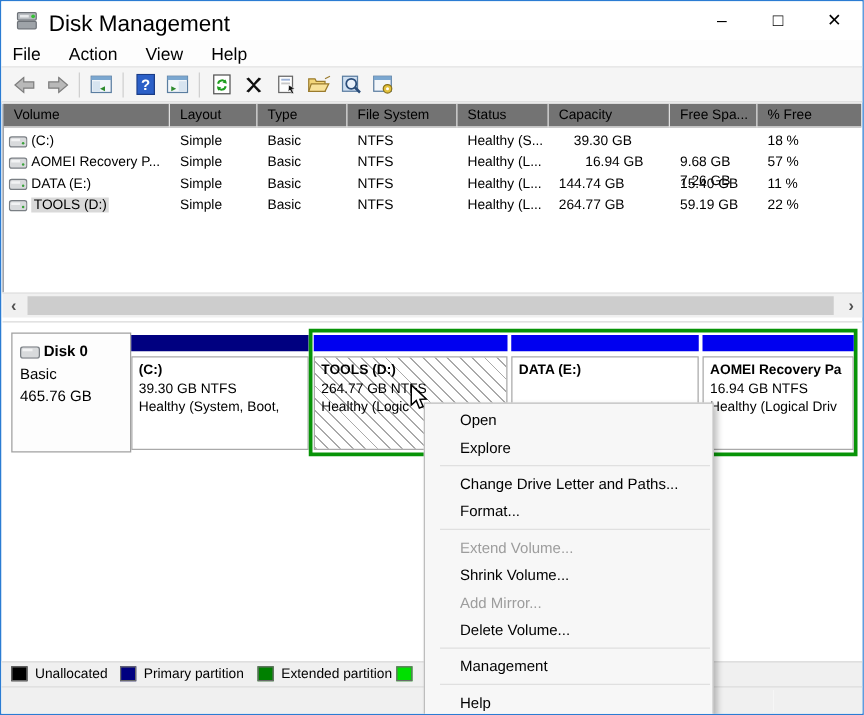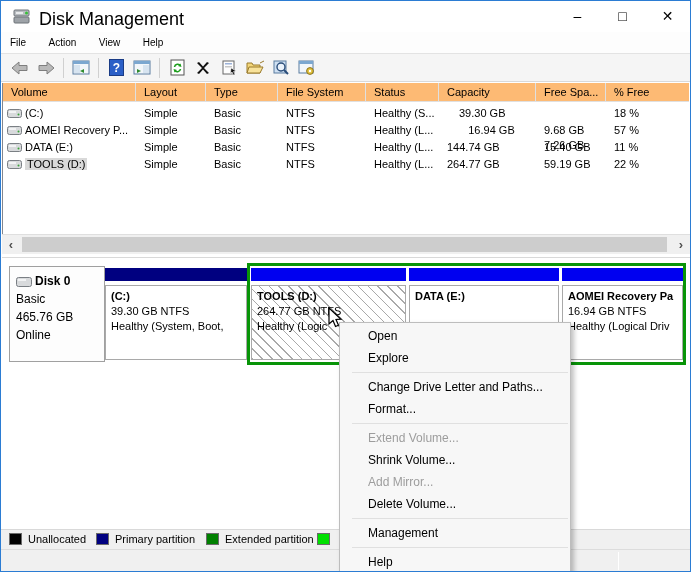--- a/index.html
+++ b/index.html
@@ -10,31 +10,31 @@
   
   .titlebar { position:absolute; left:0; top:0; width:100%; height:31px; background:#fff; }
   .app-icon { position:absolute; left:12px; top:7px; width:18px; height:17px; }
   .title-text { position:absolute; left:38px; top:8px; font-size:18px; color:#000; }
   .caption-btn { position:absolute; top:0; width:45px; height:31px; text-align:center;
                  line-height:31px; font-size:14px; color:#000; cursor:default; }
   .btn-min { right:90px; } .btn-max { right:45px; } .btn-close { right:0; }
 
   
   .menubar { position:absolute; left:0; top:31px; width:100%; height:21px; background:#fdfdfd; }
-  .menu-item { display:inline-block; padding:3px 9px 0 9px; font-size:10px; color:#000; height:21px; }
+  .menu-item { display:inline-block; padding:3px 9px 0 9px; font-size:14px; color:#000; height:21px; }
 
   
   .toolbar { position:absolute; left:0; top:52px; width:100%; height:29px; background:#f5f5f5;
              border-top:1px solid #e3e3e3; border-bottom:1px solid #d9d9d9; display:flex; align-items:center; padding-left:6px; }
   .tb-icon { width:22px; height:20px; margin:0 2px; display:flex; align-items:center; justify-content:center; }
   .tb-sep { width:1px; height:20px; background:#d0d0d0; margin:0 4px; }
 
   
   .listview { position:absolute; left:1px; top:82px; width:687px; height:151px; background:#fff; border-left:1px solid #828790; }
-  .lv-header { position:absolute; top:0; left:0; height:19px; width:100%; background:#fdba74; border-bottom:1px solid #e0e0e0; }
+  .lv-header { position:absolute; top:0; left:0; height:19px; width:100%; background:#737373; border-bottom:1px solid #e0e0e0; }
   .lv-col { position:absolute; top:0; height:19px; font-size:11px; color:#000; padding:3px 0 0 8px;
             border-right:1px solid #e0e0e0; overflow:hidden; white-space:nowrap; }
   .lv-row { position:absolute; left:0; width:100%; height:17px; font-size:11px; }
   .lv-cell { position:absolute; top:0; height:17px; padding:2px 0 0 8px; overflow:hidden; white-space:nowrap; }
   .lv-cell.vol { padding-left:22px; }
   .vol-ico { position:absolute; left:4px; top:3px; width:15px; height:11px; }
   .sel-label { background:#d9d9d9; padding:0 2px; }
 
   
   .hscroll { position:absolute; left:1px; top:233px; width:688px; height:20px; background:#f0f0f0; border-top:1px solid #dfdfdf; }
@@ -273,21 +273,20 @@
 
     <div class="diskinfo">
       <div class="dname">
         <svg class="disk-ico" width="16" height="10" viewBox="0 0 16 10">
             <rect x="0.5" y="0.5" width="15" height="9" rx="2" fill="#d8dadc" stroke="#7a7f84"></rect>
             <rect x="2" y="2" width="8" height="2" fill="#f2f3f4"></rect>
           </svg><span>Disk 0</span>
       </div>
       <div>Basic</div>
       <div>465.76 GB</div>
-      <div>Online</div>
     </div>
 
     <div class="part" style="left:103px;width:142px;">
       <div class="part-bar bar-primary"></div>
       <div class="part-body">
         <div class="pname">(C:)</div>
         <div>39.30 GB NTFS</div>
         <div>Healthy (System, Boot,</div>
       </div>
     </div>

